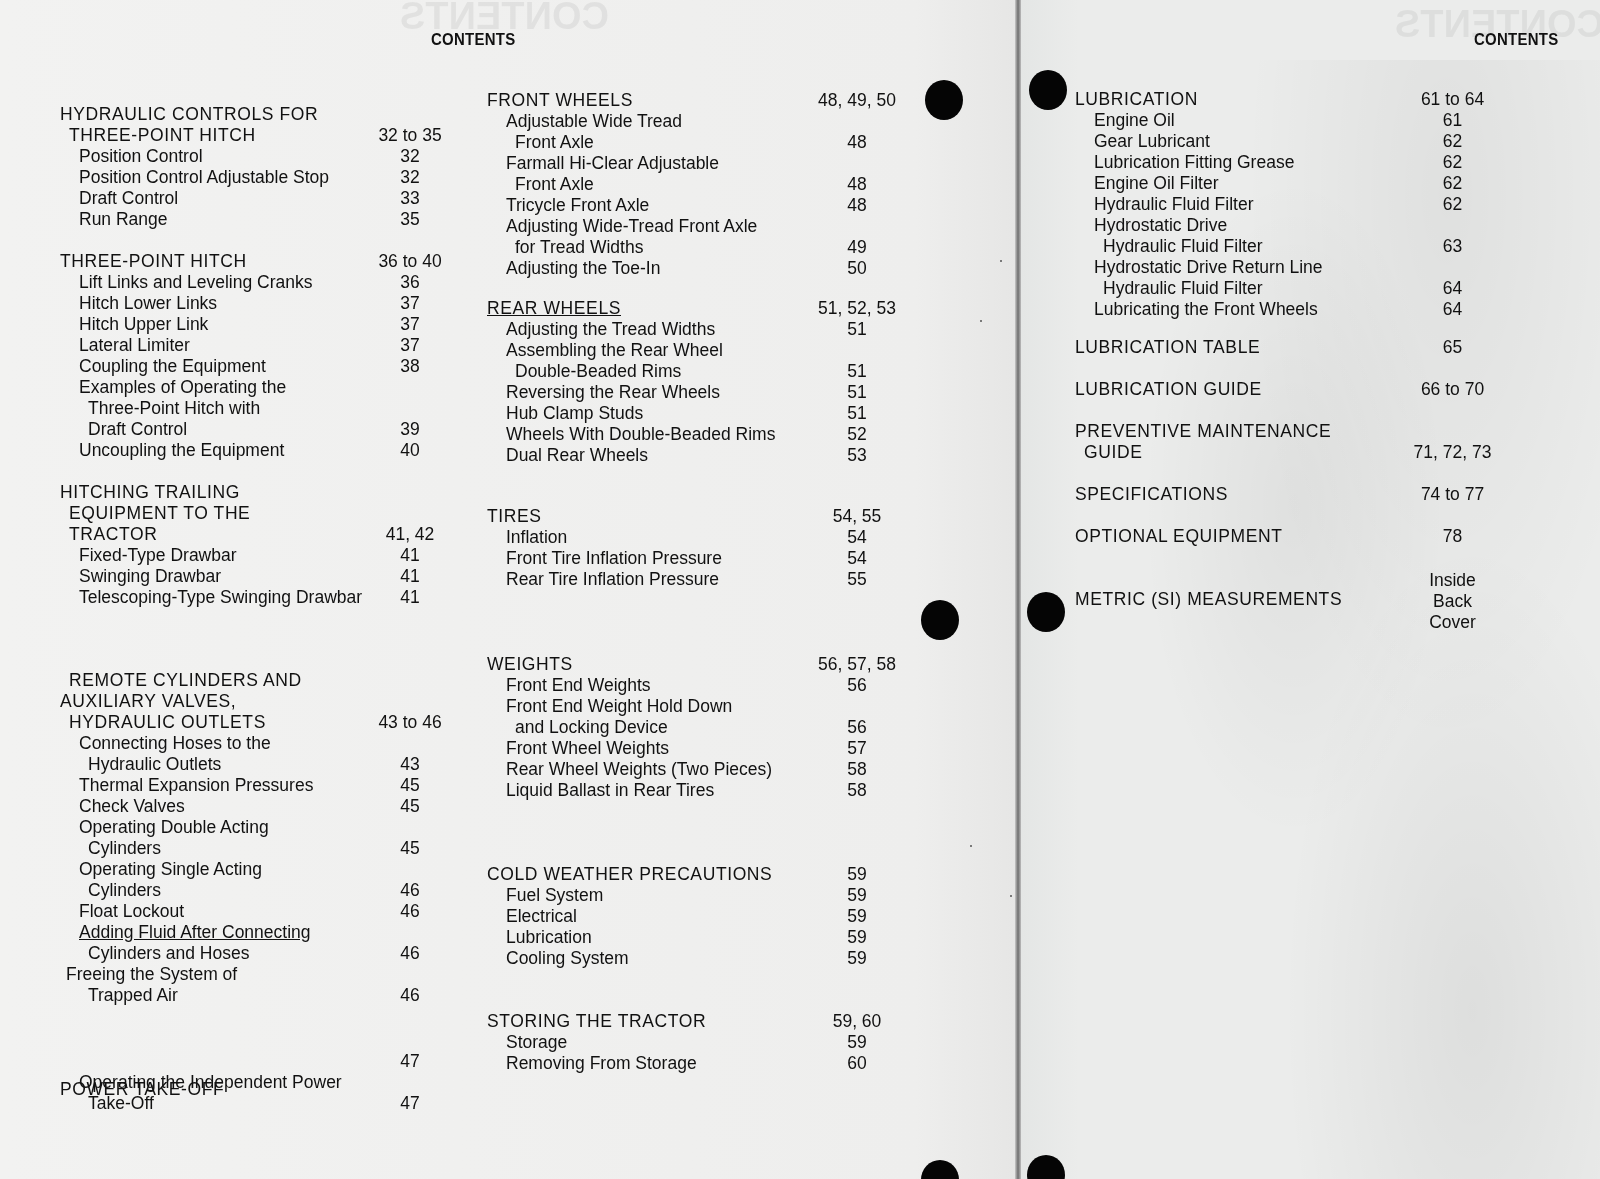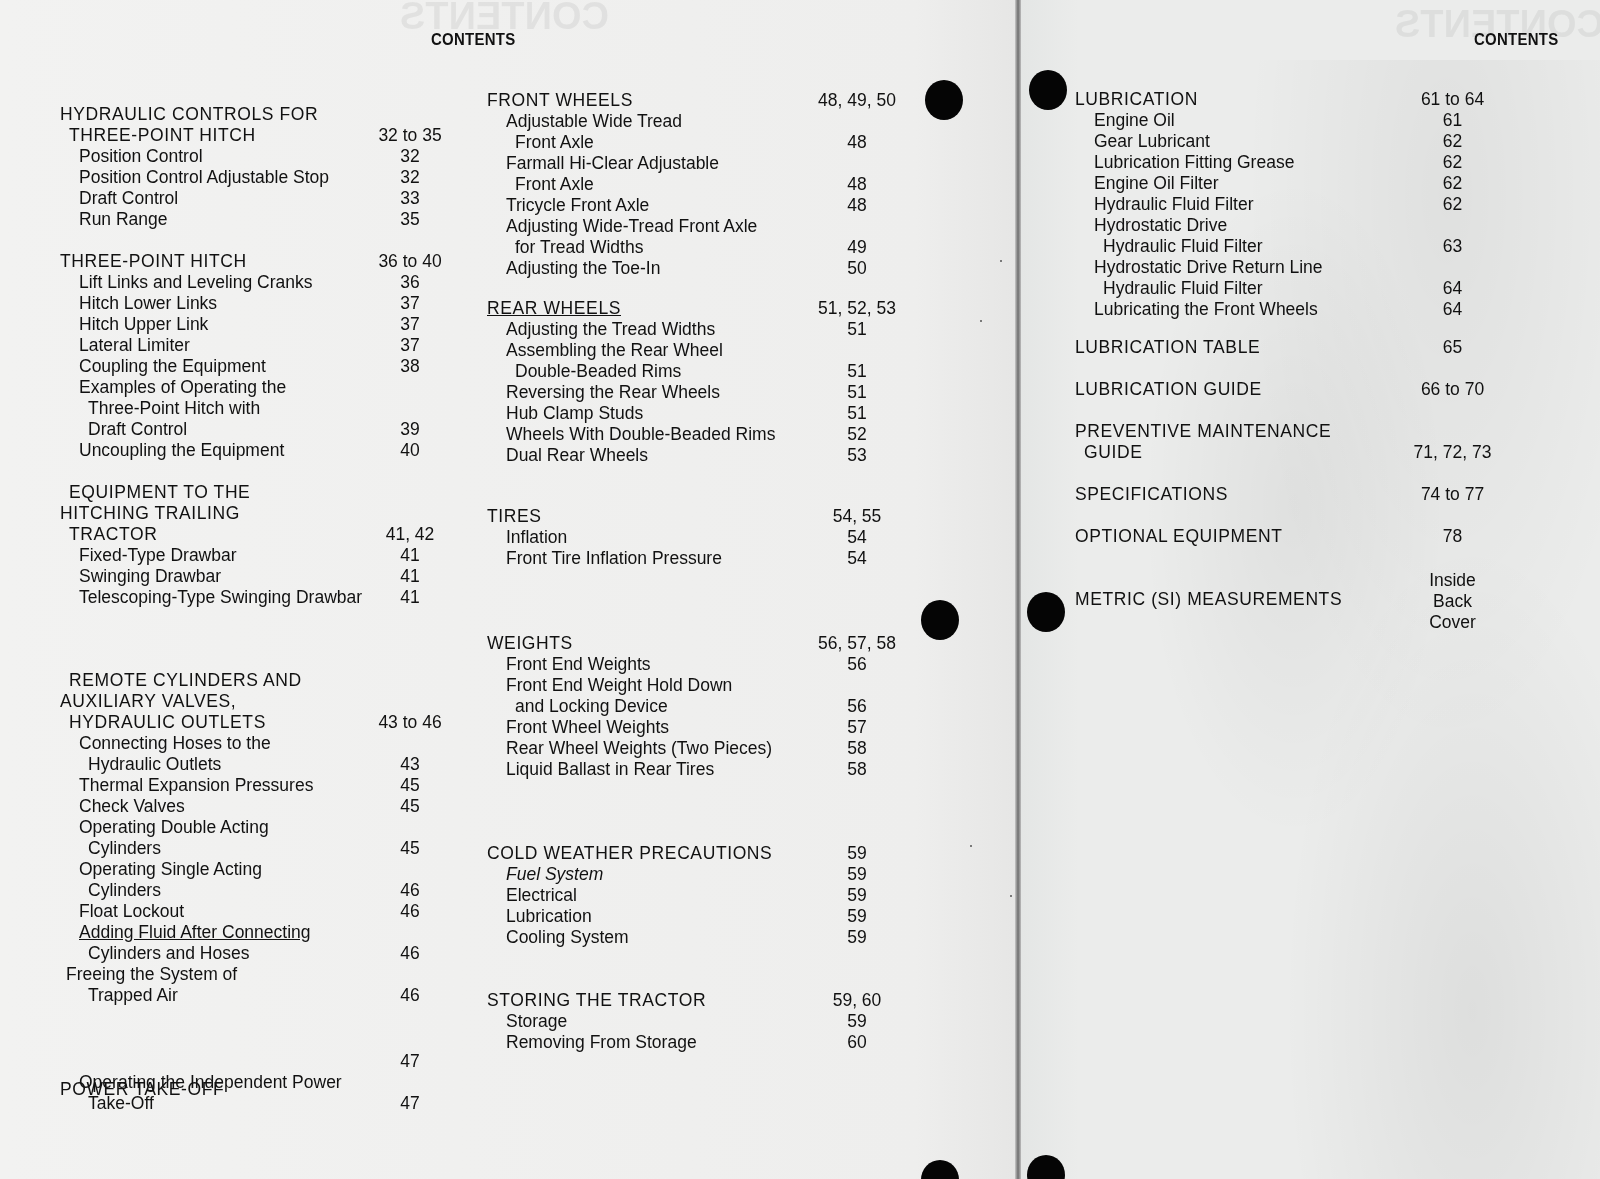--- a/index.html
+++ b/index.html
@@ -123,24 +123,24 @@
         <span class="t" style="left: 28px;">Draft Control</span>
         <span class="p" style="left: 315px; width: 70px;">39</span>
       </div>
       <div class="row">
         <span class="t" style="left: 19px;">Uncoupling the Equipment</span>
         <span class="p" style="left: 315px; width: 70px;">40</span>
       </div>
     </div>
     <div class="section" style="margin-bottom: 62px;">
       <div class="row h">
+        <span class="t" style="left: 0px;">HITCHING TRAILING</span>
+      </div>
+      <div class="row h">
         <span class="t" style="left: 9px;">EQUIPMENT TO THE</span>
-      </div>
-      <div class="row h">
-        <span class="t" style="left: 0px;">HITCHING TRAILING</span>
       </div>
       <div class="row h">
         <span class="t" style="left: 9px;">TRACTOR</span>
         <span class="p" style="left: 315px; width: 70px;">41, 42</span>
       </div>
       <div class="row">
         <span class="t" style="left: 19px;">Fixed-Type Drawbar</span>
         <span class="p" style="left: 315px; width: 70px;">41</span>
       </div>
       <div class="row">
@@ -300,20 +300,24 @@
         <span class="p" style="left: 325px; width: 90px;">54, 55</span>
       </div>
       <div class="row">
         <span class="t" style="left: 19px;">Inflation</span>
         <span class="p" style="left: 325px; width: 90px;">54</span>
       </div>
       <div class="row">
         <span class="t" style="left: 19px;">Front Tire Inflation Pressure</span>
         <span class="p" style="left: 325px; width: 90px;">54</span>
       </div>
+      <div class="row">
+        <span class="t" style="left: 19px;">Rear Tire Inflation Pressure</span>
+        <span class="p" style="left: 325px; width: 90px;">55</span>
+      </div>
     </div>
     <div class="section" style="margin-bottom: 63px;">
       <div class="row h">
         <span class="t" style="left: 0px;">WEIGHTS</span>
         <span class="p" style="left: 325px; width: 90px;">56, 57, 58</span>
       </div>
       <div class="row">
         <span class="t" style="left: 19px;">Front End Weights</span>
         <span class="p" style="left: 325px; width: 90px;">56</span>
       </div>
@@ -336,21 +340,21 @@
         <span class="t" style="left: 19px;">Liquid Ballast in Rear Tires</span>
         <span class="p" style="left: 325px; width: 90px;">58</span>
       </div>
     </div>
     <div class="section" style="margin-bottom: 42px;">
       <div class="row h">
         <span class="t" style="left: 0px;">COLD WEATHER PRECAUTIONS</span>
         <span class="p" style="left: 325px; width: 90px;">59</span>
       </div>
       <div class="row">
-        <span class="t" style="left: 19px; font-style: italic;">Fuel System</span>
+        <span class="t" style="left: 19px;">Fuel System</span>
         <span class="p" style="left: 325px; width: 90px;">59</span>
       </div>
       <div class="row">
         <span class="t" style="left: 19px;">Electrical</span>
         <span class="p" style="left: 325px; width: 90px;">59</span>
       </div>
       <div class="row">
         <span class="t" style="left: 19px;">Lubrication</span>
         <span class="p" style="left: 325px; width: 90px;">59</span>
       </div>

